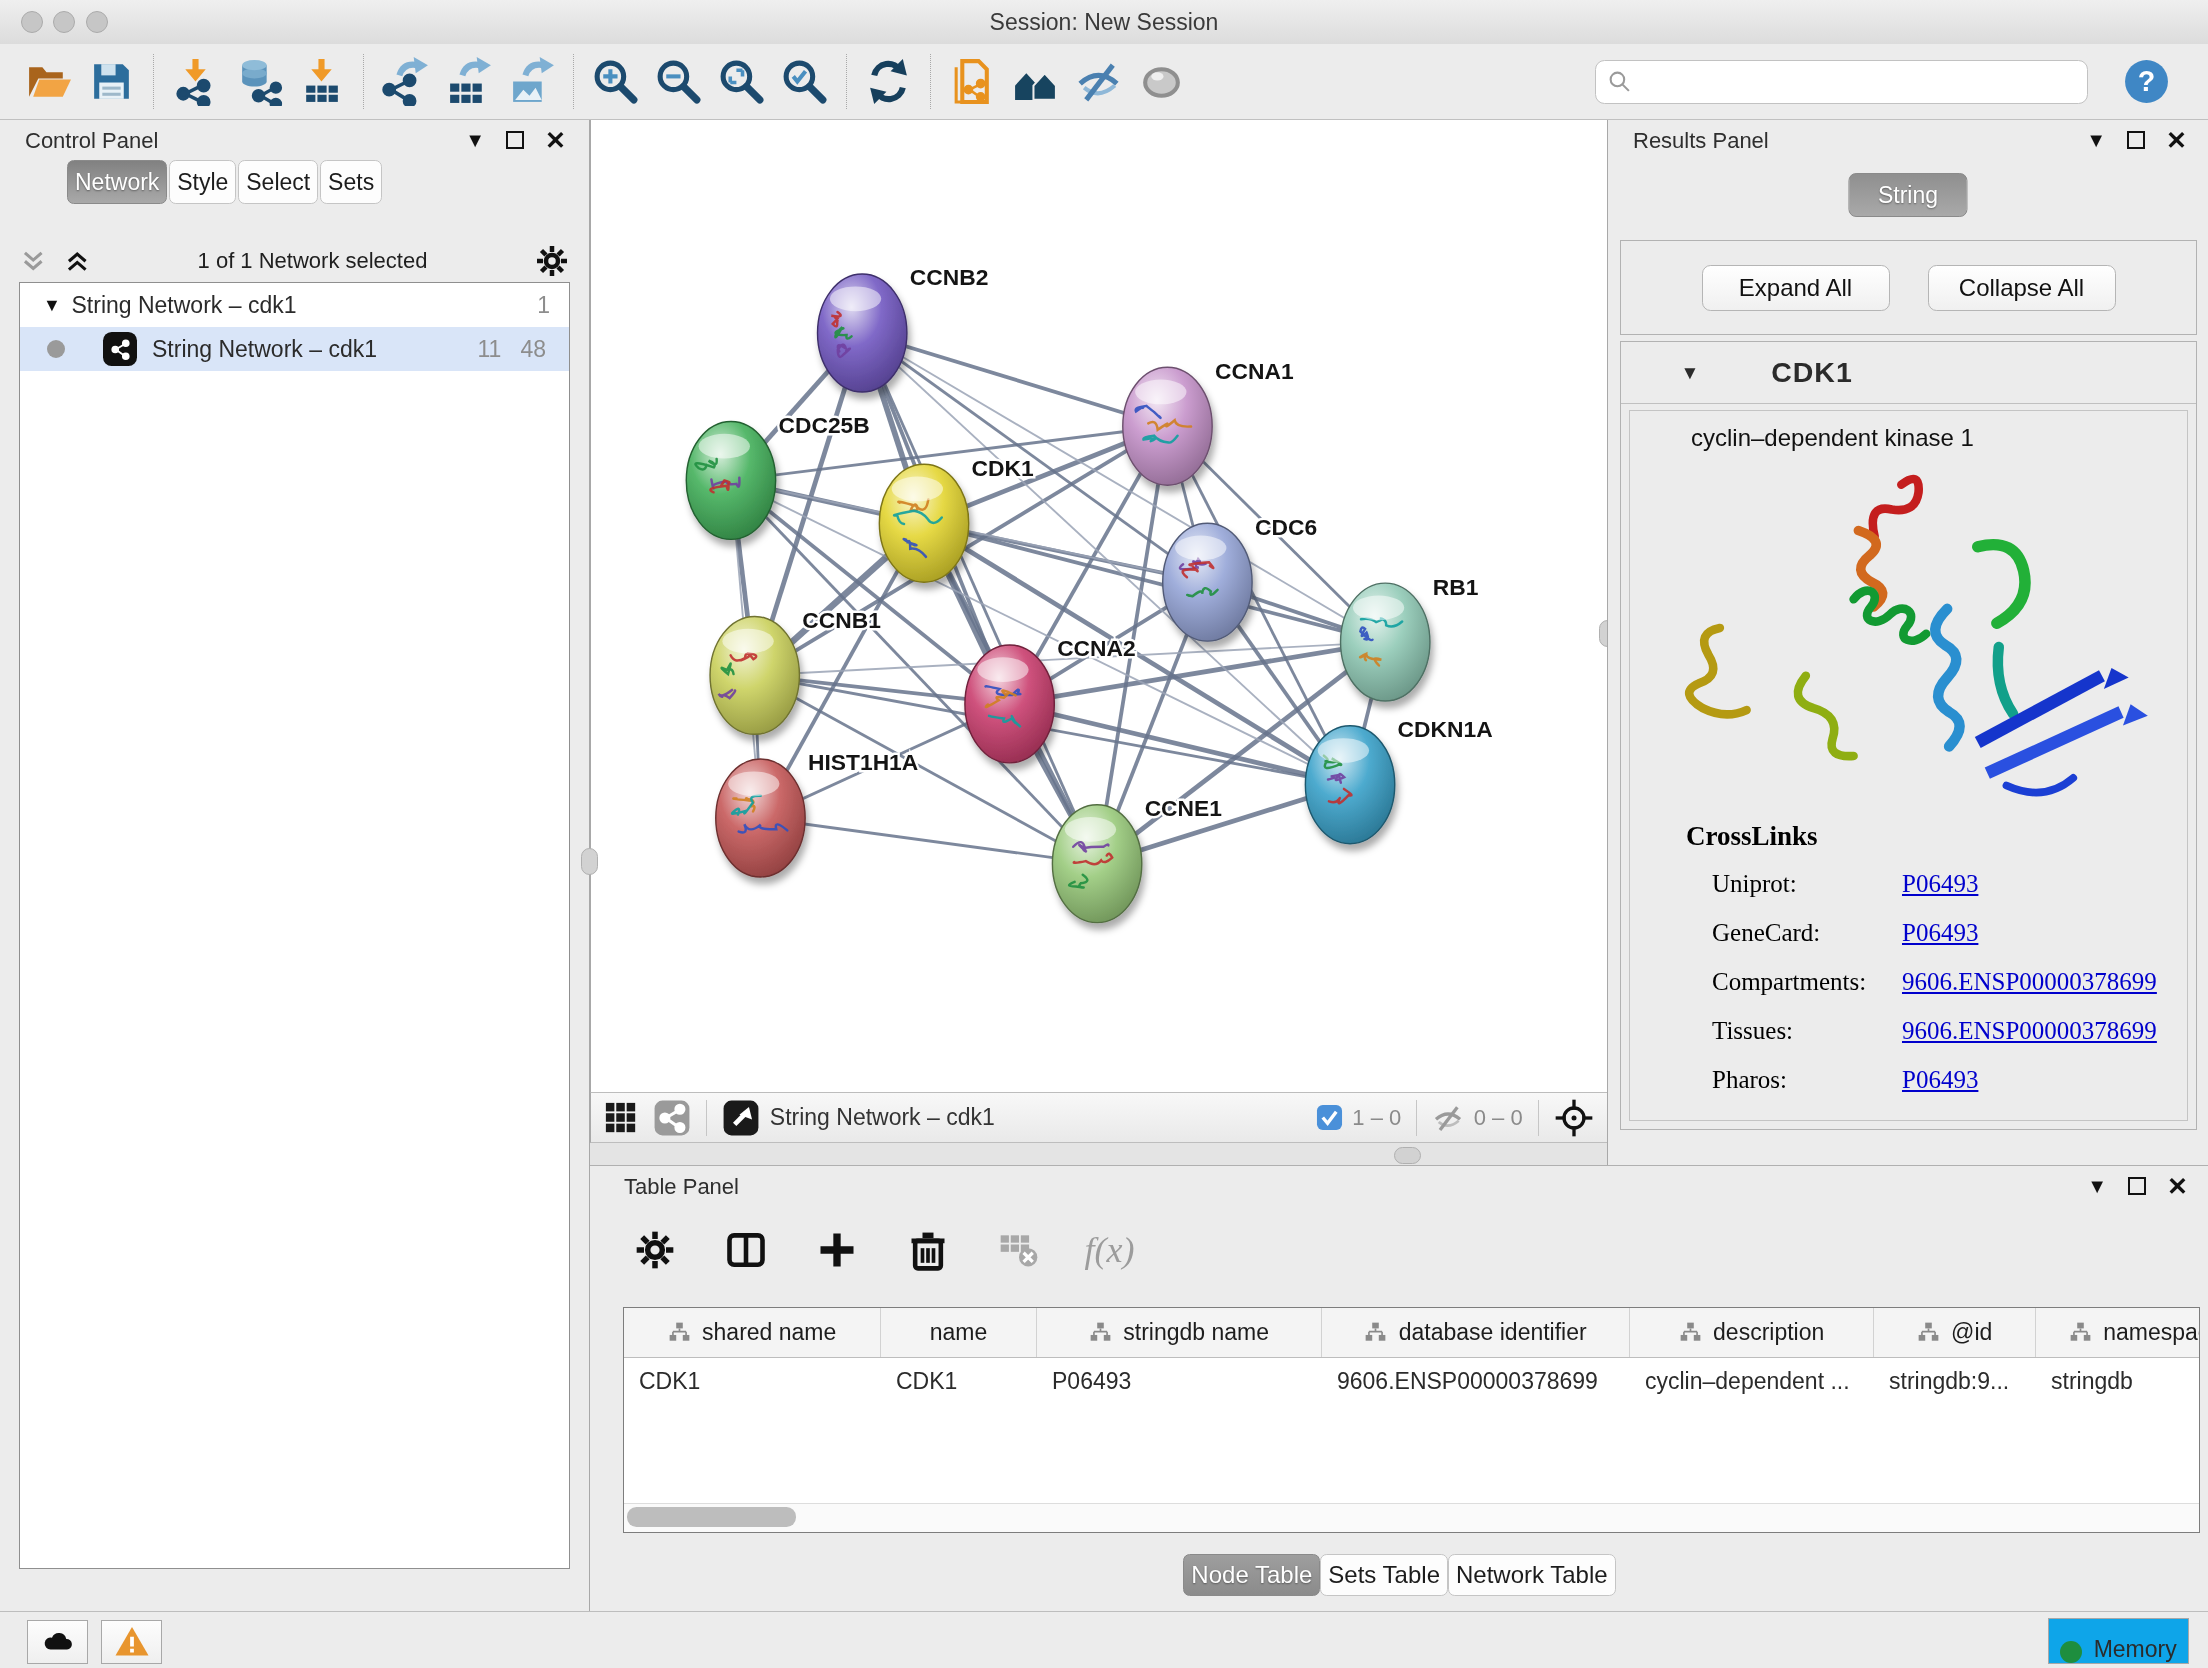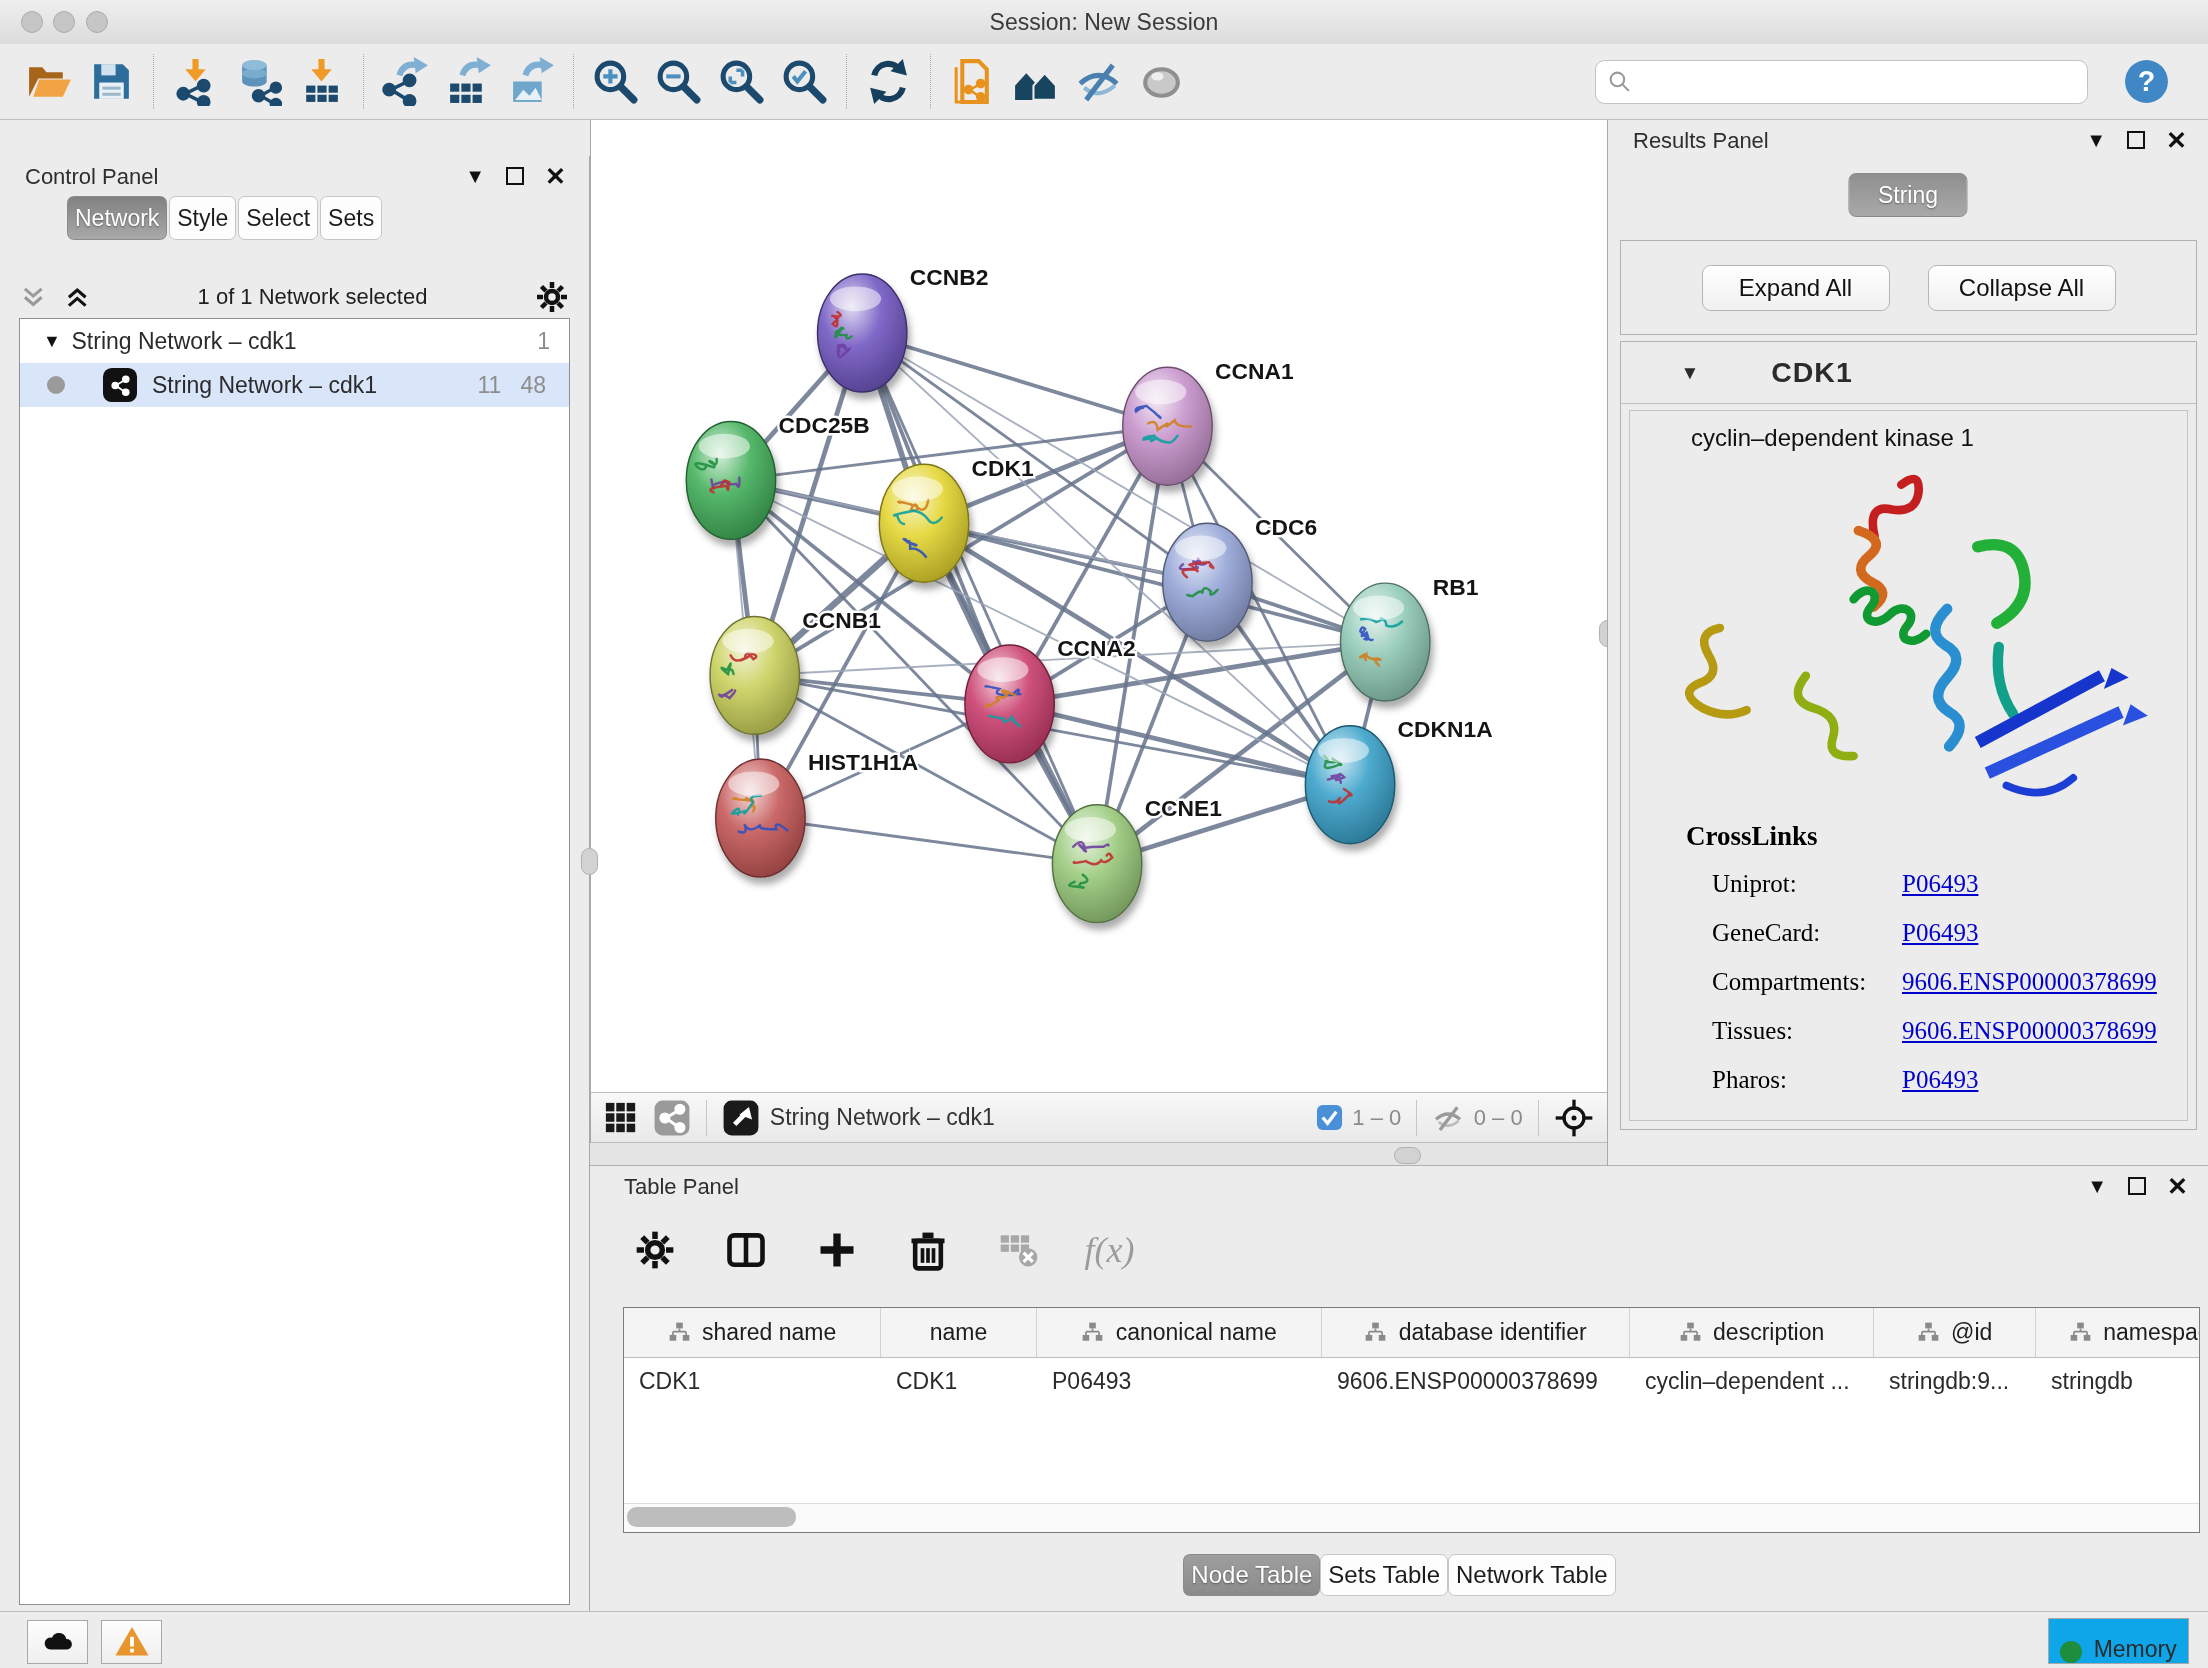--- a/index.html
+++ b/index.html
@@ -23,21 +23,21 @@
     font-family:"Liberation Sans",sans-serif;}
   .helpbtn{margin:0 13.3px 0 27px;}
   
   .phead{position:absolute;left:0;right:0;top:5.7px;height:30px;}
   .phead .ptitle{position:absolute;left:25px;top:1.9px;font-size:22px;color:#2e2e2e;}
   .pctrl{position:absolute;top:1.9px;display:flex;gap:21px;align-items:center;}
   .pctrl span{font-size:20px;color:#111;line-height:1;}
   .sqico{width:18px;height:18px;border:2.9px solid #111;display:inline-block;box-sizing:border-box;}
   
   .control-panel{position:absolute;left:0;top:120px;width:590px;height:1491px;background:#ececec;
-    border-right:1px solid #a8a8a8;box-sizing:border-box;margin-top:36px;}
+    border-right:1px solid #a8a8a8;box-sizing:border-box;}
   .cp-tabs{position:absolute;left:67px;top:40px;height:44px;display:flex;}
   .tabbtn{height:44px;display:flex;align-items:center;justify-content:center;font-size:23px;
     background:#fdfdfd;border:1px solid #c5c5c5;border-radius:6.7px;margin-right:1.9px;padding:0 7px;
     box-sizing:border-box;color:#1c1c1c;}
   .tabbtn.sel{background:linear-gradient(#818181,#a9a9a9);color:#fff;border-color:#8a8a8a;
     text-shadow:0 1px 1.9px rgba(0,0,0,.4);}
   .cp-status{position:absolute;left:19px;right:19px;top:120px;height:42px;display:flex;align-items:center;}
   .cp-status .stxt{flex:1;text-align:center;font-size:22px;color:#1f1f1f;}
   .cp-tree{position:absolute;left:19px;right:19px;top:162px;bottom:42px;background:#fff;
     border:1px solid #8f8f8f;overflow:hidden;}
@@ -785,21 +785,21 @@
           </div>
         <div class="th c2">
             <svg width="23" height="23" viewBox="0 0 28 28">
               <g fill="#8a8a8a">
                 <rect x="10" y="2" width="8" height="7"></rect>
                 <rect x="2" y="17" width="8" height="7"></rect>
                 <rect x="18" y="17" width="8" height="7"></rect>
               </g>
               <path d="M14 9v4M6 13h16M6 13v4M22 13v4" stroke="#8a8a8a" stroke-width="2" fill="none"></path>
             </svg>
-            <span>canonical name</span>
+            <span>stringdb name</span>
           </div>
         <div class="th c3">
             <svg width="23" height="23" viewBox="0 0 28 28">
               <g fill="#8a8a8a">
                 <rect x="10" y="2" width="8" height="7"></rect>
                 <rect x="2" y="17" width="8" height="7"></rect>
                 <rect x="18" y="17" width="8" height="7"></rect>
               </g>
               <path d="M14 9v4M6 13h16M6 13v4M22 13v4" stroke="#8a8a8a" stroke-width="2" fill="none"></path>
             </svg>

